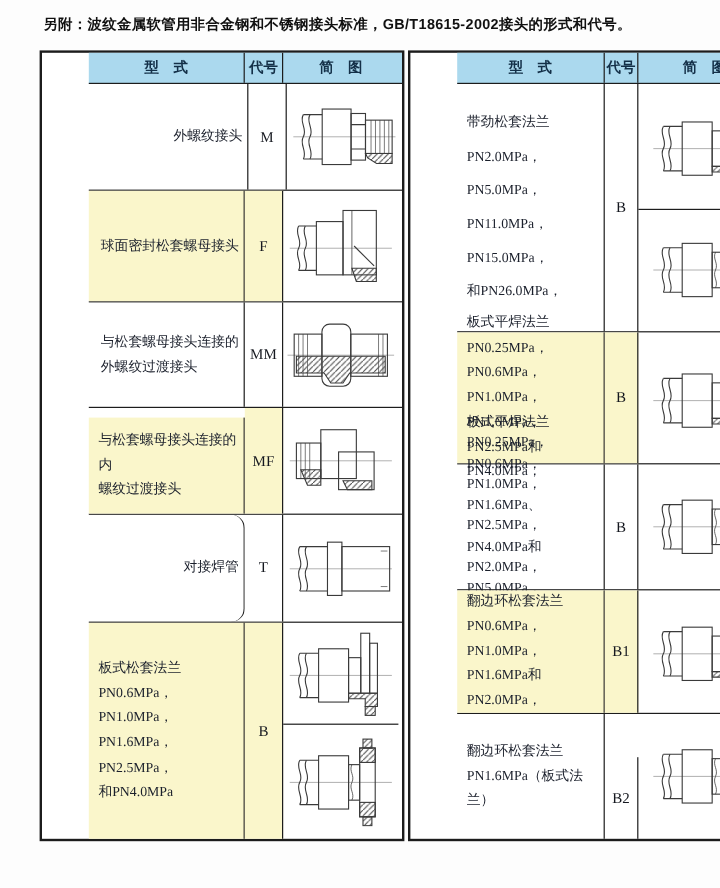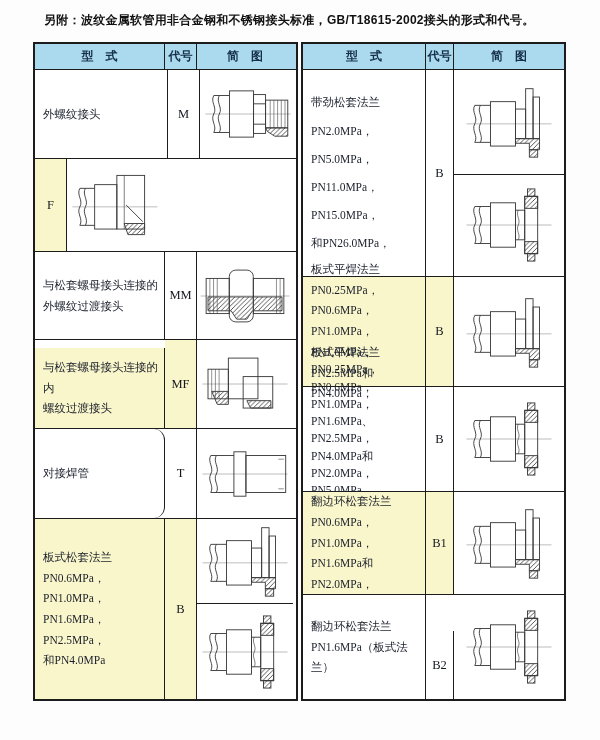--- a/index.html
+++ b/index.html
@@ -8,34 +8,34 @@
     --hl-bg:#faf6cb;
     --ink:#1e2430;
   }
   html,body{margin:0;padding:0;}
   body{
     width:600px;height:740px;background:#fdfdfd;
     font-family:"Liberation Serif", serif;color:var(--ink);
     position:relative;overflow:hidden;
   }
   .caption{
-    position:absolute;left:44px;top:12px;width:540px;
+    position:absolute;left:36px;top:12px;width:540px;
     font-family:"Liberation Sans", sans-serif;
     font-size:12px;font-weight:bold;color:#111;letter-spacing:.3px;
   }
   .tables{position:absolute;left:33px;top:42px;display:flex;gap:3px;}
-  .half{border:2px solid var(--border);background:#fff;}
+  .half{border:2px solid var(--border);background:#fff;padding-left:39px;}
   .row{display:flex;box-sizing:border-box;border-bottom:1px solid var(--border);}
   .row:last-child{border-bottom:none;}
   .cell{box-sizing:border-box;border-right:1px solid var(--border);display:flex;align-items:center;}
   .cell:last-child{border-right:none;}
   .header-row{background:var(--header-bg);height:26px;}
   .header-row .cell{justify-content:center;font-family:"Liberation Sans", sans-serif;
     font-size:12px;font-weight:600;color:#143048;}
-  .type-cell{justify-content:flex-start;padding:3px 4px 3px 8px;}
+  .type-cell{justify-content:flex-end;padding:3px 4px 3px 8px;}
   .type-text{white-space:pre-line;font-size:11.5px;line-height:1.8;color:#1a1f2b;}
   .type-text.loose{line-height:2.45;}
   .type-text.compact{line-height:1.5;}
   .code-cell{justify-content:center;font-size:12.5px;color:#15181f;}
   .diagram-cell{flex-direction:column;justify-content:center;padding:0;}
   .sub{box-sizing:border-box;width:100%;display:flex;align-items:center;justify-content:center;}
   .sub.mid{border-bottom:1px solid var(--border);}
   .hl .type-cell,.hl .code-cell{background:var(--hl-bg);}
   svg.diagram{display:block;}
 </style>
@@ -166,20 +166,23 @@
         </div>
         <div class="cell diagram-cell" style="width: 96px;">
           <div class="sub" style="height: 89px;">
             <svg class="diagram" width="94" height="74" viewBox="0 0 100 80">
               <use href="#sym-male-thread"></use>
             </svg>
           </div>
         </div>
       </div>
       <div class="row hl" style="height: 93px;">
+        <div class="cell type-cell" style="width: 130px;">
+          <span class="type-text">球面密封松套螺母接头</span>
+        </div>
         <div class="cell code-cell" style="width: 32px;">
           <span>F</span>
         </div>
         <div class="cell diagram-cell" style="width: 96px;">
           <div class="sub" style="height: 93px;">
             <svg class="diagram" width="94" height="74" viewBox="0 0 100 80">
               <use href="#sym-swivel-nut"></use>
             </svg>
           </div>
         </div>

